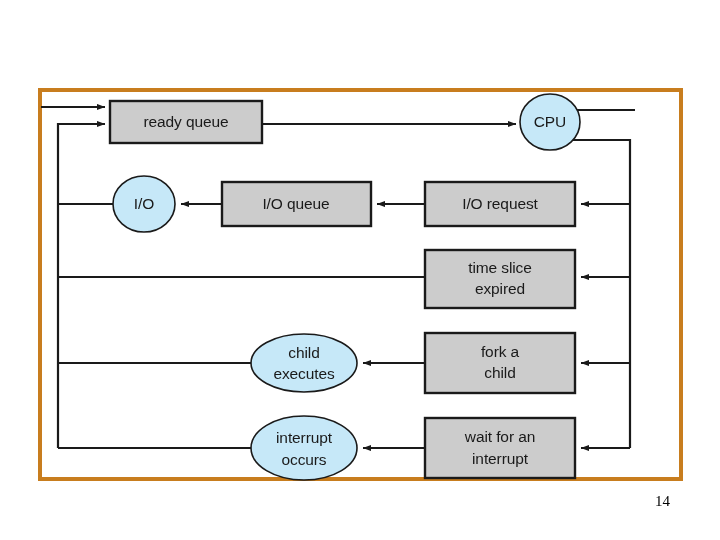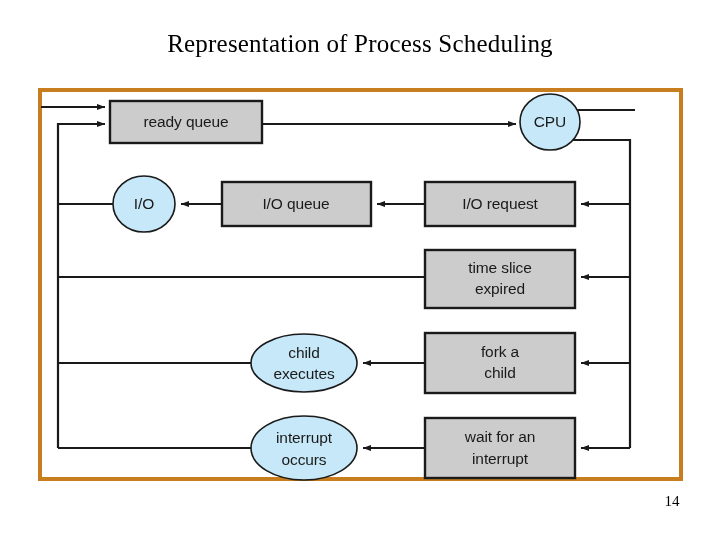--- a/index.html
+++ b/index.html
@@ -71,32 +71,31 @@
   .conn {
     stroke: #1a1a1a;
     stroke-width: 2.2;
     fill: none;
   }
   #page-number {
     position: absolute;
     left: 655px;
     top: 493px;
     width: 34px;
-    text-align: center;
+    text-align: left;
     font-family: "Liberation Serif", serif;
     font-size: 15px;
     color: #000000;
   }
 </style>
 </head>
 <body>
 
 <div id="slide">
 
-  <div id="slide-title">Representation of Process Scheduling</div>
 
   <div id="frame"></div>
 
   <div id="diagram">
     <svg width="720" height="540" viewBox="0 0 720 540" xmlns="http://www.w3.org/2000/svg">
       <defs>
         <marker id="arrow" markerWidth="9" markerHeight="9" refX="8.4" refY="3.2" orient="auto" markerUnits="userSpaceOnUse">
           <path d="M0,0 L8.6,3.2 L0,6.4 z" fill="#1a1a1a"></path>
         </marker>
       </defs>

